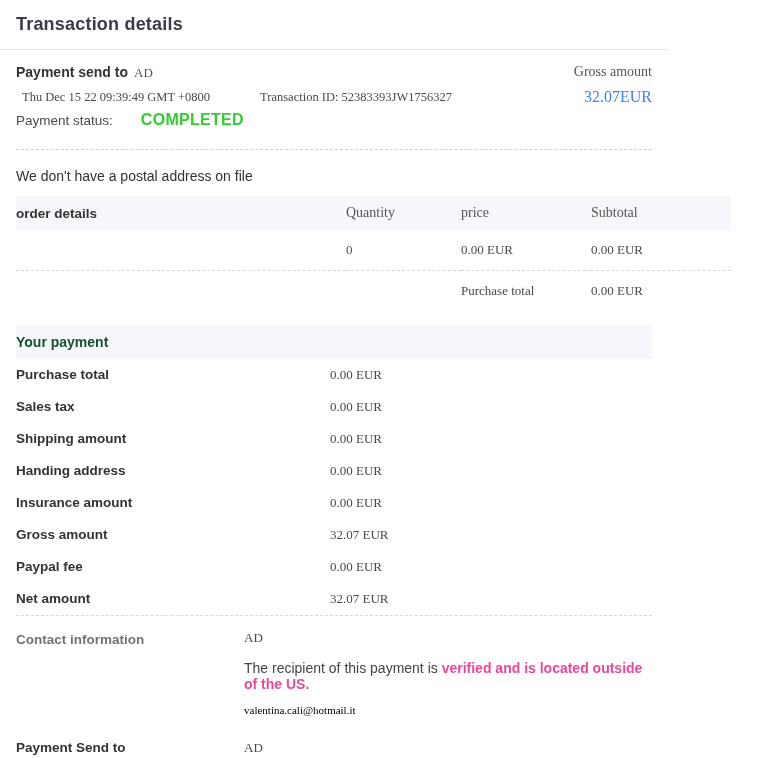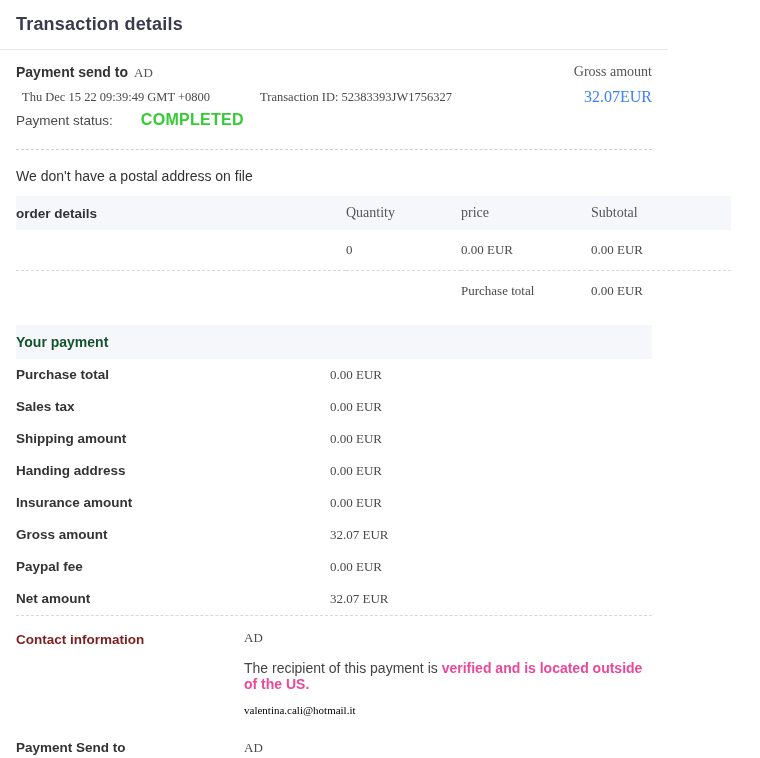--- a/index.html
+++ b/index.html
@@ -175,21 +175,21 @@
   }
   .contact {
     margin: 0 16px;
     padding: 14px 0 10px 0;
     display: flex;
   }
   .contact .label {
     width: 228px;
     font-size: 13.5px;
     font-weight: bold;
-    color: #7f1d1d;
+    color: #737373;
     padding-top: 2px;
   }
   .contact .body {
     flex: 1;
   }
   .contact .name {
     font-size: 13px;
     color: #4a4a4a;
     font-family: "Liberation Serif", serif;
   }

